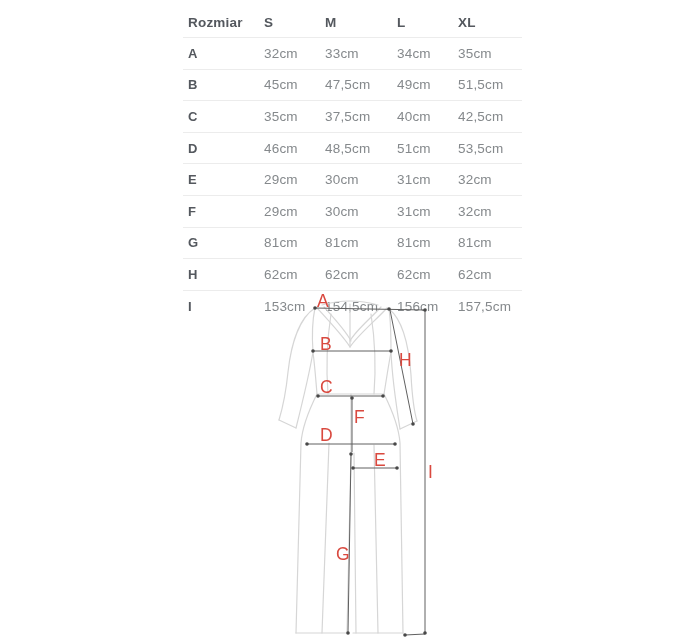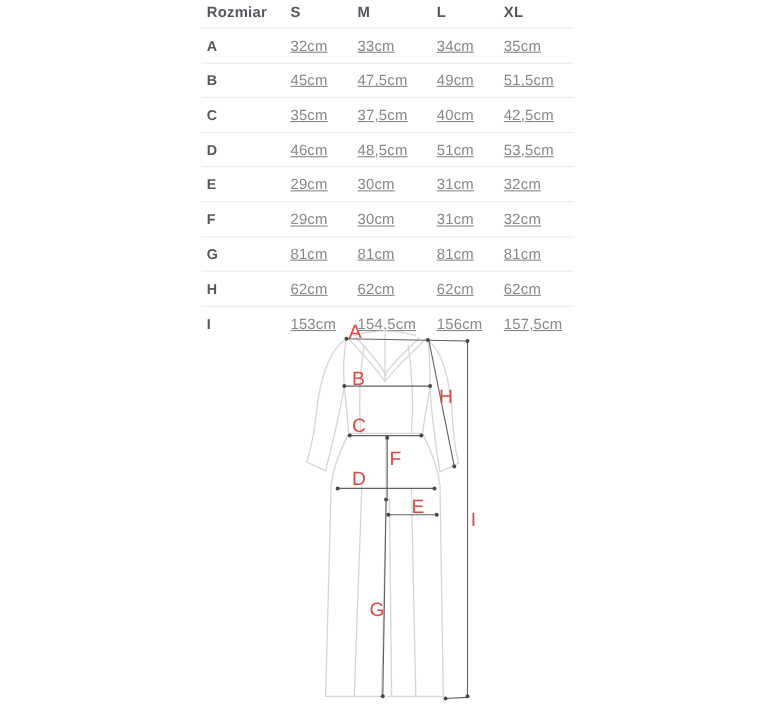--- a/index.html
+++ b/index.html
@@ -17,37 +17,37 @@
   .trow{
     display:grid;
     grid-template-columns:76px 61px 72px 61px 64px;
     padding-left:5px;
     align-items:center;
   }
   .trow.head{
     height:23px;
     align-items:start;
     padding-top:2px;
+    margin-top:12px;
   }
   .trow.body{
     height:30.6px;
     border-top:1px solid var(--divider,#ececec);
   }
   .hcell{
     font-size:13.5px;font-weight:bold;color:var(--headtxt,#54585e);
     letter-spacing:.2px;line-height:18px;
   }
   .lcell{
     font-size:13px;font-weight:bold;color:var(--headtxt,#54585e);
     letter-spacing:.2px;
   }
   .vcell{
     font-size:13.5px;color:var(--valtxt,#85898c);
     letter-spacing:.2px;
-    text-decoration:underline;
   }
   
   .diagram-svg{position:absolute;left:0;top:0;width:700px;height:642px;}
   .garment{fill:none;stroke:var(--outline,#d6d6d6);stroke-width:1.2;stroke-linecap:round;}
   .measure{fill:none;stroke:var(--mline,#606060);stroke-width:1;}
   .dots circle{fill:#484848;stroke:none;}
   .dlabel{
     font-family:"Liberation Sans", sans-serif;
     font-size:17.5px;
     fill:var(--red,#d9493f);

